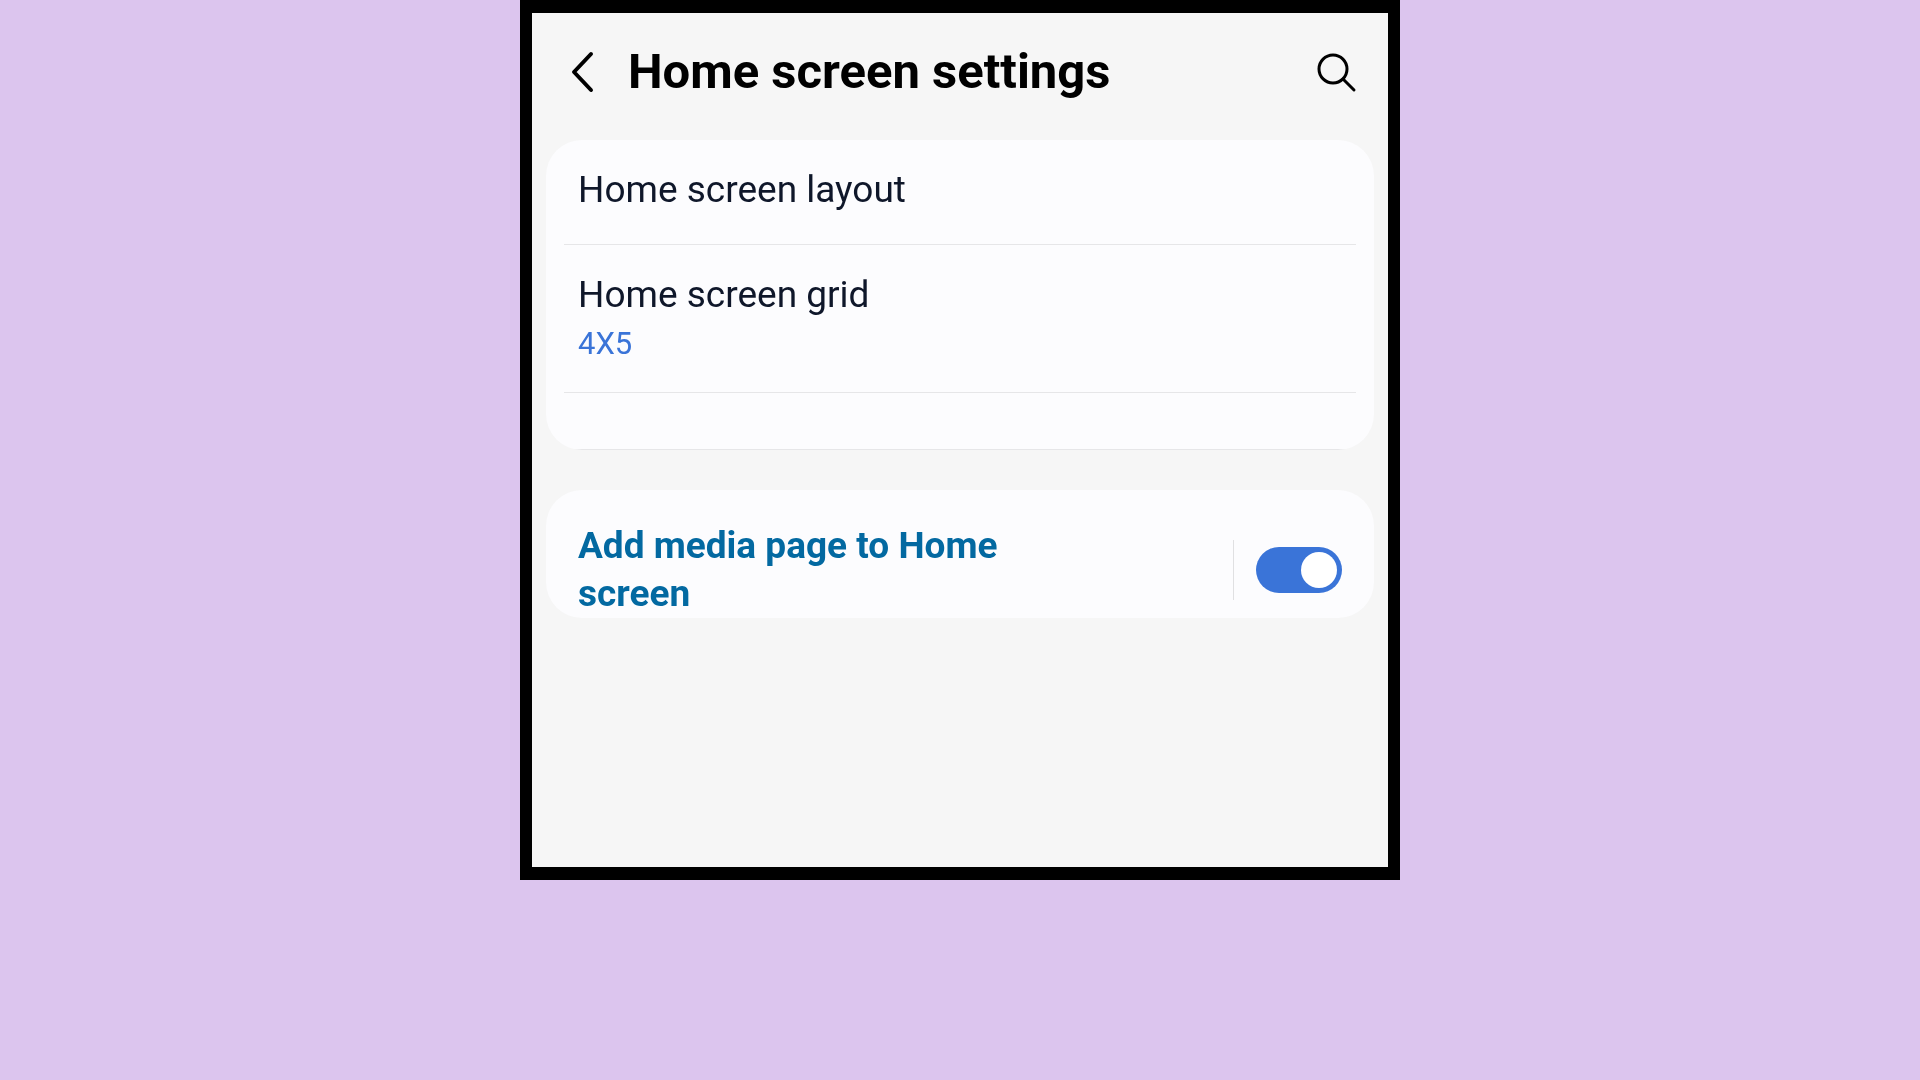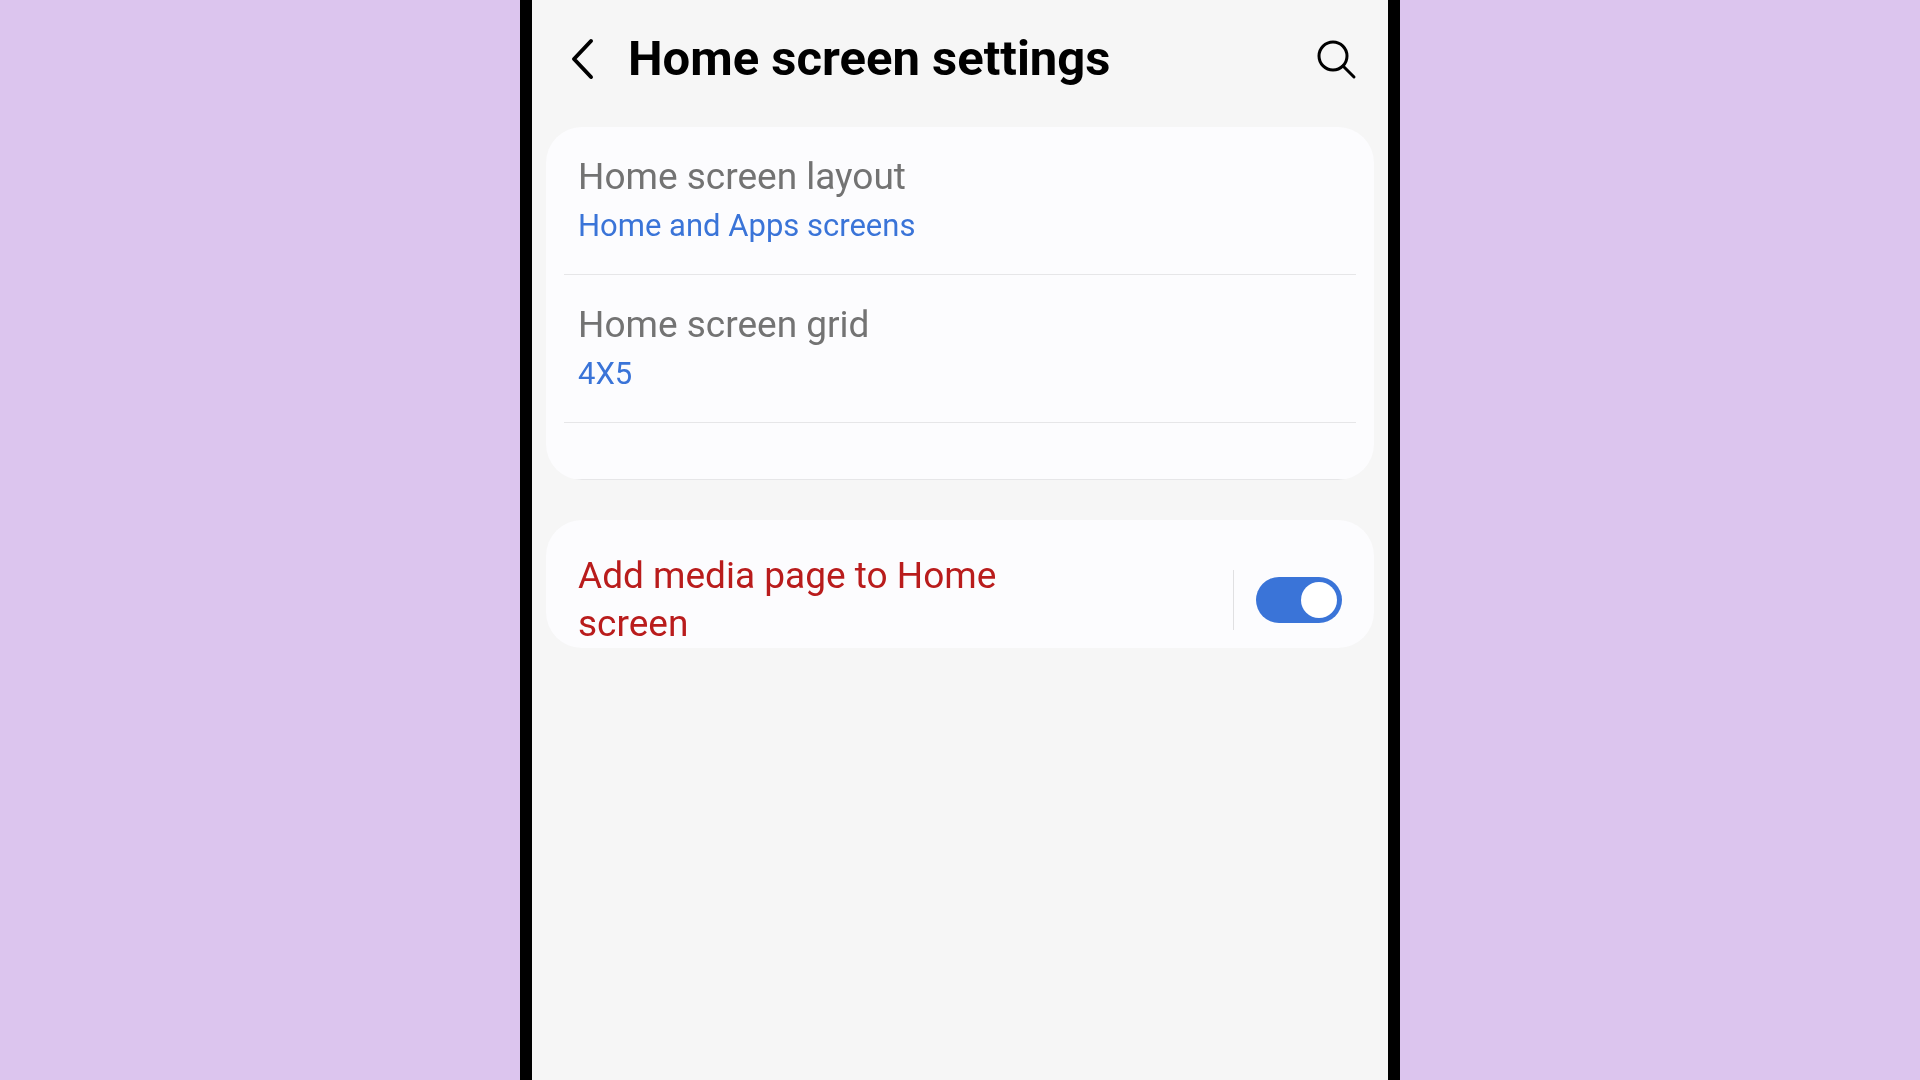--- a/index.html
+++ b/index.html
@@ -9,22 +9,22 @@
       width: 1920px;
       height: 1080px;
       overflow: hidden;
       display: flex;
       justify-content: center;
       align-items: flex-start;
     }
     .phone-frame {
       width: 880px;
       background: #000;
-      padding: 0 12px;
-      height: 1080px;
+      padding: 13px 12px;
+      height: 880px;
     }
     .phone-screen {
       background: #f6f6f6;
       width: 100%;
       height: 100%;
       overflow: hidden;
     }
     .header {
       display: flex;
       align-items: center;
@@ -58,21 +58,21 @@
       border-radius: 36px;
       margin: 0 14px 40px 14px;
       overflow: hidden;
     }
     .item {
       padding: 26px 32px 30px 32px;
       cursor: pointer;
     }
     .item-title {
       font-size: 37px;
-      color: #737373;
+      color: #0f172a;
       line-height: 1.3;
       font-weight: 400;
     }
     .item-sub {
       font-size: 31px;
       color: #3a74d8;
       margin-top: 6px;
       font-weight: 400;
     }
     .divider {
@@ -83,23 +83,23 @@
     .toggle-item {
       padding: 32px 32px 0 32px;
       display: flex;
       align-items: center;
     }
     .toggle-text {
       flex: 1;
     }
     .toggle-title {
       font-size: 37px;
-      color: #b91c1c;
+      color: #0369a1;
       line-height: 1.3;
-      font-weight: 400;
+      font-weight: 700;
       max-width: 520px;
     }
     .toggle-divider {
       width: 1px;
       height: 60px;
       background: #e0e0e2;
       margin: 0 22px 0 10px;
     }
     .toggle {
       width: 86px;
@@ -137,21 +137,20 @@
         <svg width="42" height="42" viewBox="0 0 42 42" fill="none">
           <circle cx="18" cy="18" r="14" stroke="#000" stroke-width="3"></circle>
           <line x1="28" y1="28" x2="39" y2="39" stroke="#000" stroke-width="3" stroke-linecap="round"></line>
         </svg>
       </div>
     </div>
 
     <div class="card">
       <div class="item">
         <div class="item-title">Home screen layout</div>
-        <div class="item-sub">Home and Apps screens</div>
       </div>
       <div class="divider"></div>
       <div class="item">
         <div class="item-title">Home screen grid</div>
         <div class="item-sub">4X5</div>
       </div>
       <div class="divider"></div>
       <div class="item">
       </div>
       <div class="divider"></div>

